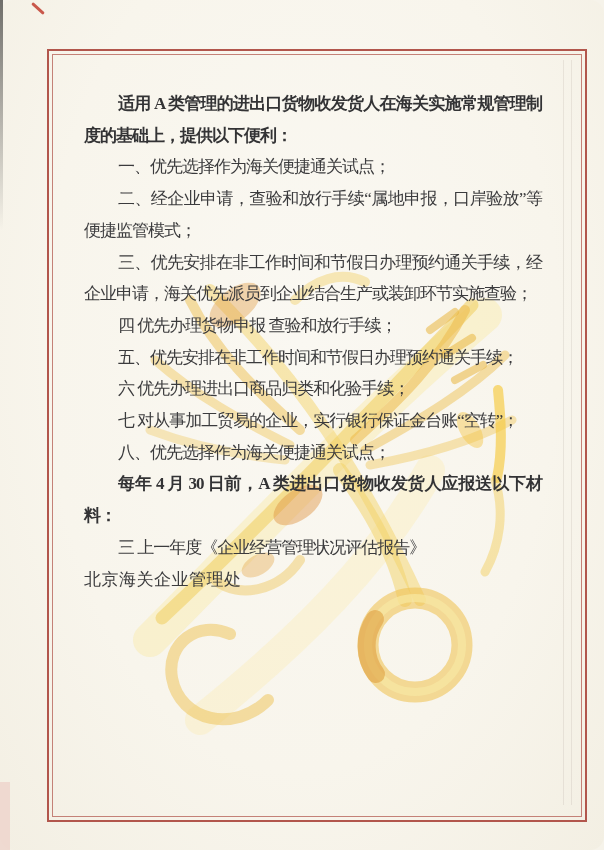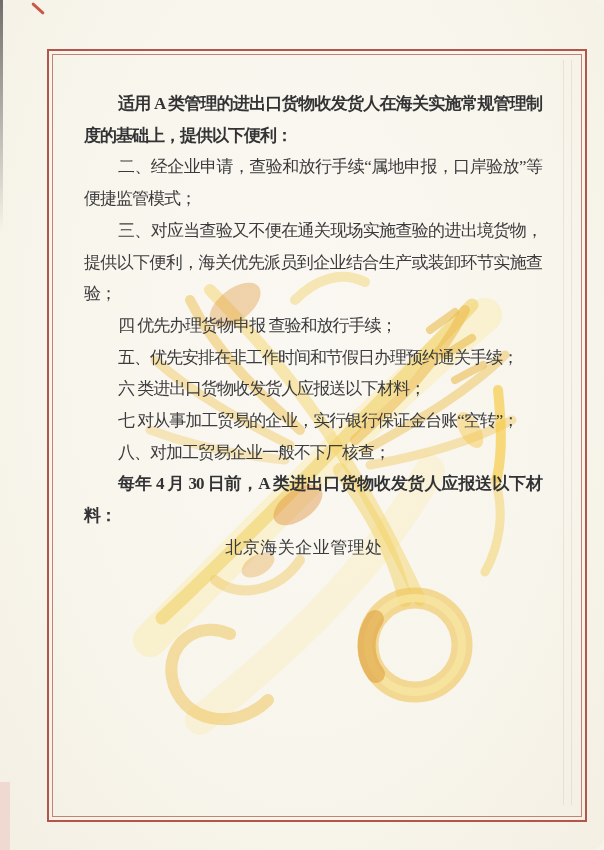--- a/index.html
+++ b/index.html
@@ -51,21 +51,21 @@
     position: absolute; left: 84px; top: 88px; width: 458px;
     z-index: 2;
     color: #3b3b3d;
     font-size: 17px;
     line-height: 31.7px;
     letter-spacing: -1px;
     text-align: justify;
   }
   .para { margin: 0; text-indent: 2em; }
   .para.bold { font-weight: bold; color: #333335; }
-  .para.sig { text-align: center; text-indent: 0; padding-right: 18px; letter-spacing: 0.5px; }
+  .para.sig { text-align: left; text-indent: 0; padding-right: 18px; letter-spacing: 0.5px; }
 </style>
 </head>
 <body>
 
 <div class="page">
 
   <div class="edge-left-dark"></div>
   <div class="edge-left-pink"></div>
   <div class="streak s1"></div>
   <div class="streak s2"></div>
@@ -97,28 +97,30 @@
     <g stroke="none">
       <ellipse cx="235" cy="305" rx="30" ry="16" fill="#e29a42" opacity="0.40" transform="rotate(-38 235 305)"></ellipse>
       <ellipse cx="298" cy="505" rx="28" ry="15" fill="#dd9340" opacity="0.45" transform="rotate(-35 298 505)"></ellipse>
       <ellipse cx="258" cy="565" rx="18" ry="10" fill="#e5a94e" opacity="0.40" transform="rotate(-30 258 565)"></ellipse>
       <ellipse cx="470" cy="430" rx="20" ry="10" fill="#f3c544" opacity="0.45" transform="rotate(60 470 430)"></ellipse>
     </g>
   </svg>
 
   <div class="content">
       <div class="para bold">适用 A 类管理的进出口货物收发货人在海关实施常规管理制度的基础上，提供以下便利：</div>
+      <div class="para">一、优先选择作为海关便捷通关试点；</div>
       <div class="para">二、经企业申请，查验和放行手续“属地申报，口岸验放”等便捷监管模式；</div>
-      <div class="para">三、对应当查验又不便在通关现场实施查验的进出境货物，提供以下便利，海关优先派员到企业结合生产或装卸环节实施查验；</div>
+      <div class="para">三、优先安排在非工作时间和节假日办理预约通关手续，经企业申请，海关优先派员到企业结合生产或装卸环节实施查验；</div>
       <div class="para">四 优先办理货物申报 查验和放行手续；</div>
       <div class="para">五、优先安排在非工作时间和节假日办理预约通关手续；</div>
-      <div class="para">六 类进出口货物收发货人应报送以下材料；</div>
+      <div class="para">六 优先办理进出口商品归类和化验手续；</div>
       <div class="para">七 对从事加工贸易的企业，实行银行保证金台账“空转”；</div>
-      <div class="para">八、对加工贸易企业一般不下厂核查；</div>
+      <div class="para">八、优先选择作为海关便捷通关试点；</div>
       <div class="para bold">每年 4 月 30 日前，A 类进出口货物收发货人应报送以下材料：</div>
+      <div class="para">三 上一年度《企业经营管理状况评估报告》</div>
       <div class="para sig">北京海关企业管理处</div>
     </div>
 
   <div class="frame-outer">
     <div class="frame-inner"></div>
   </div>
 
 </div>
 
 </body></html>

